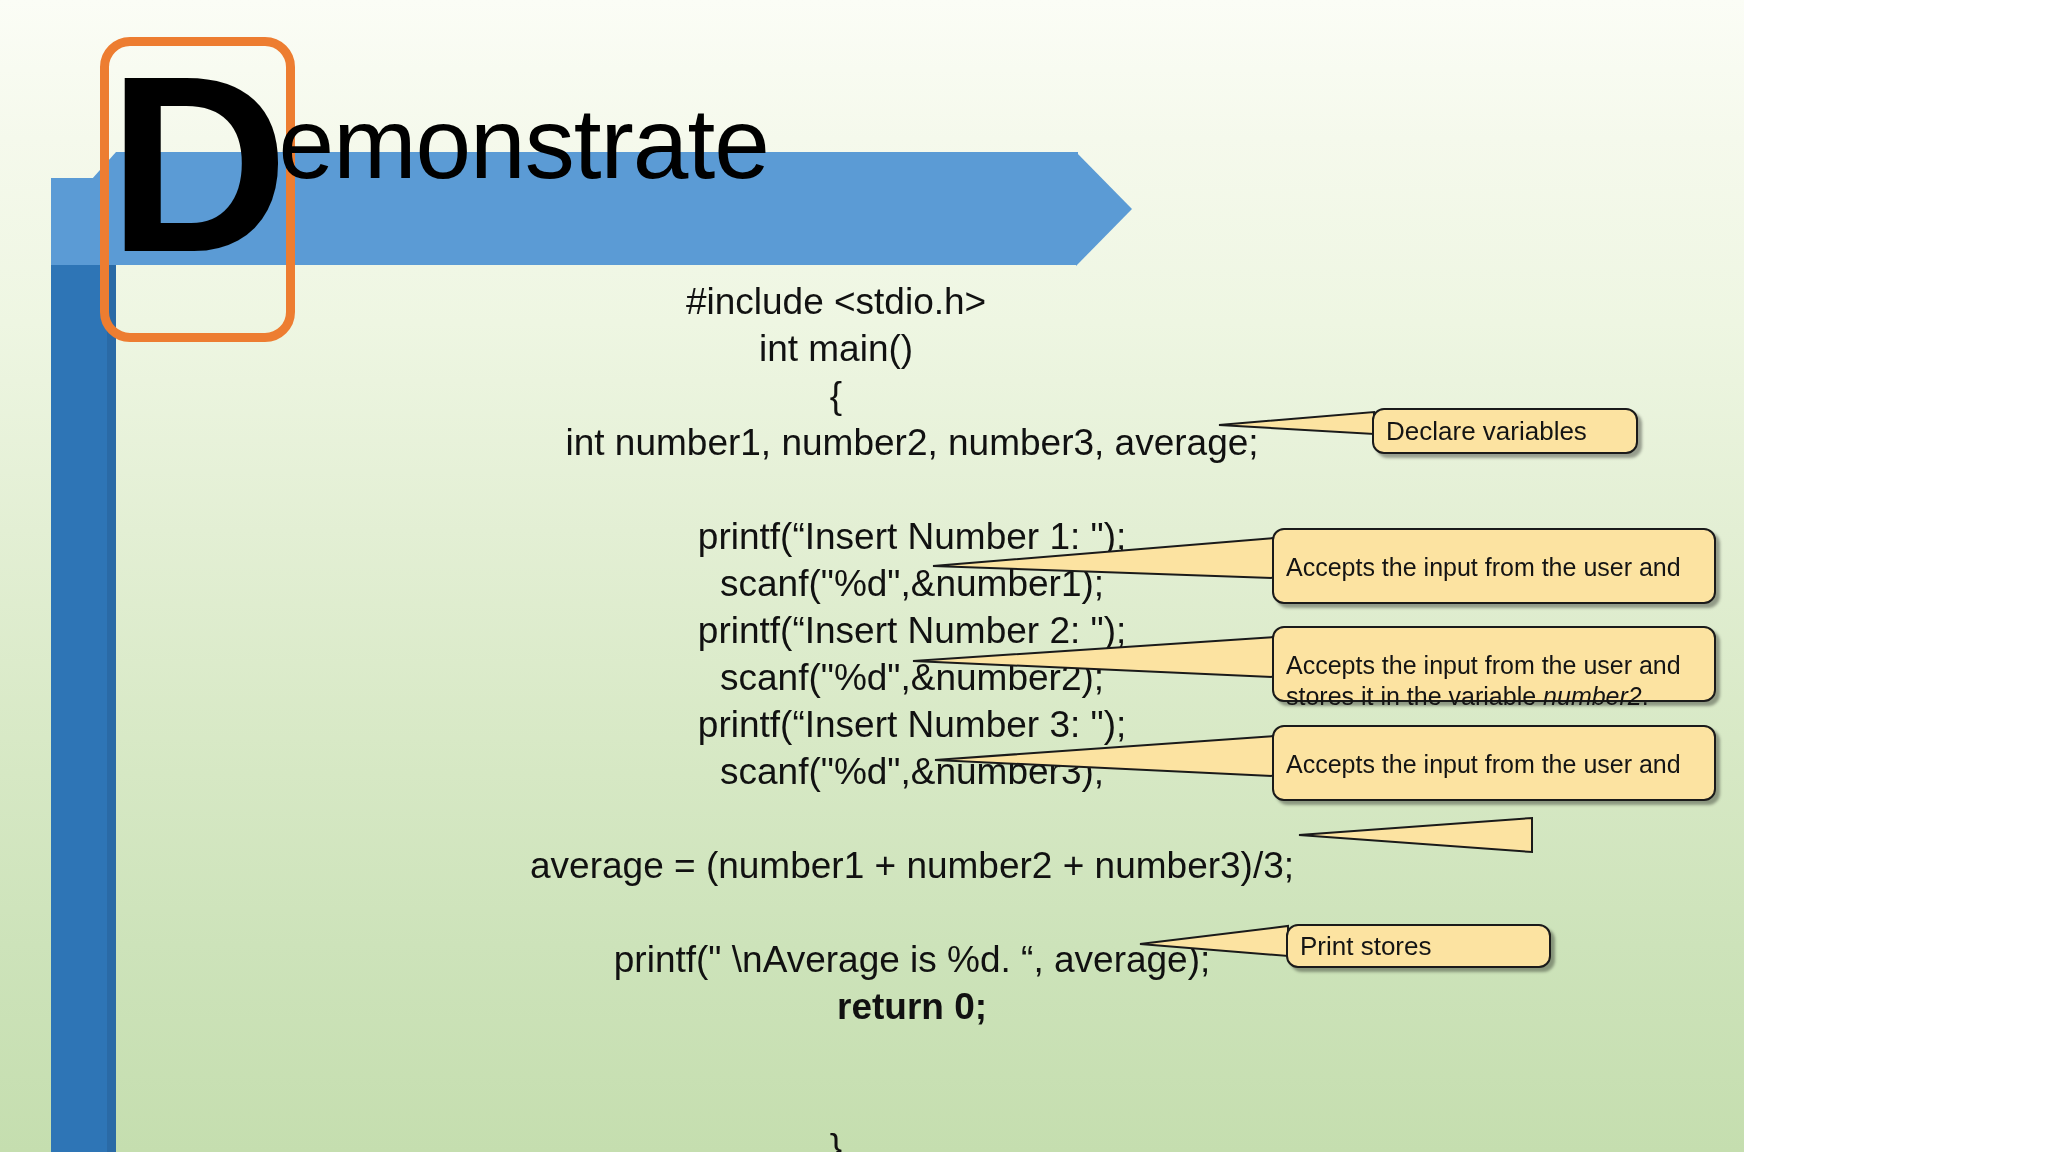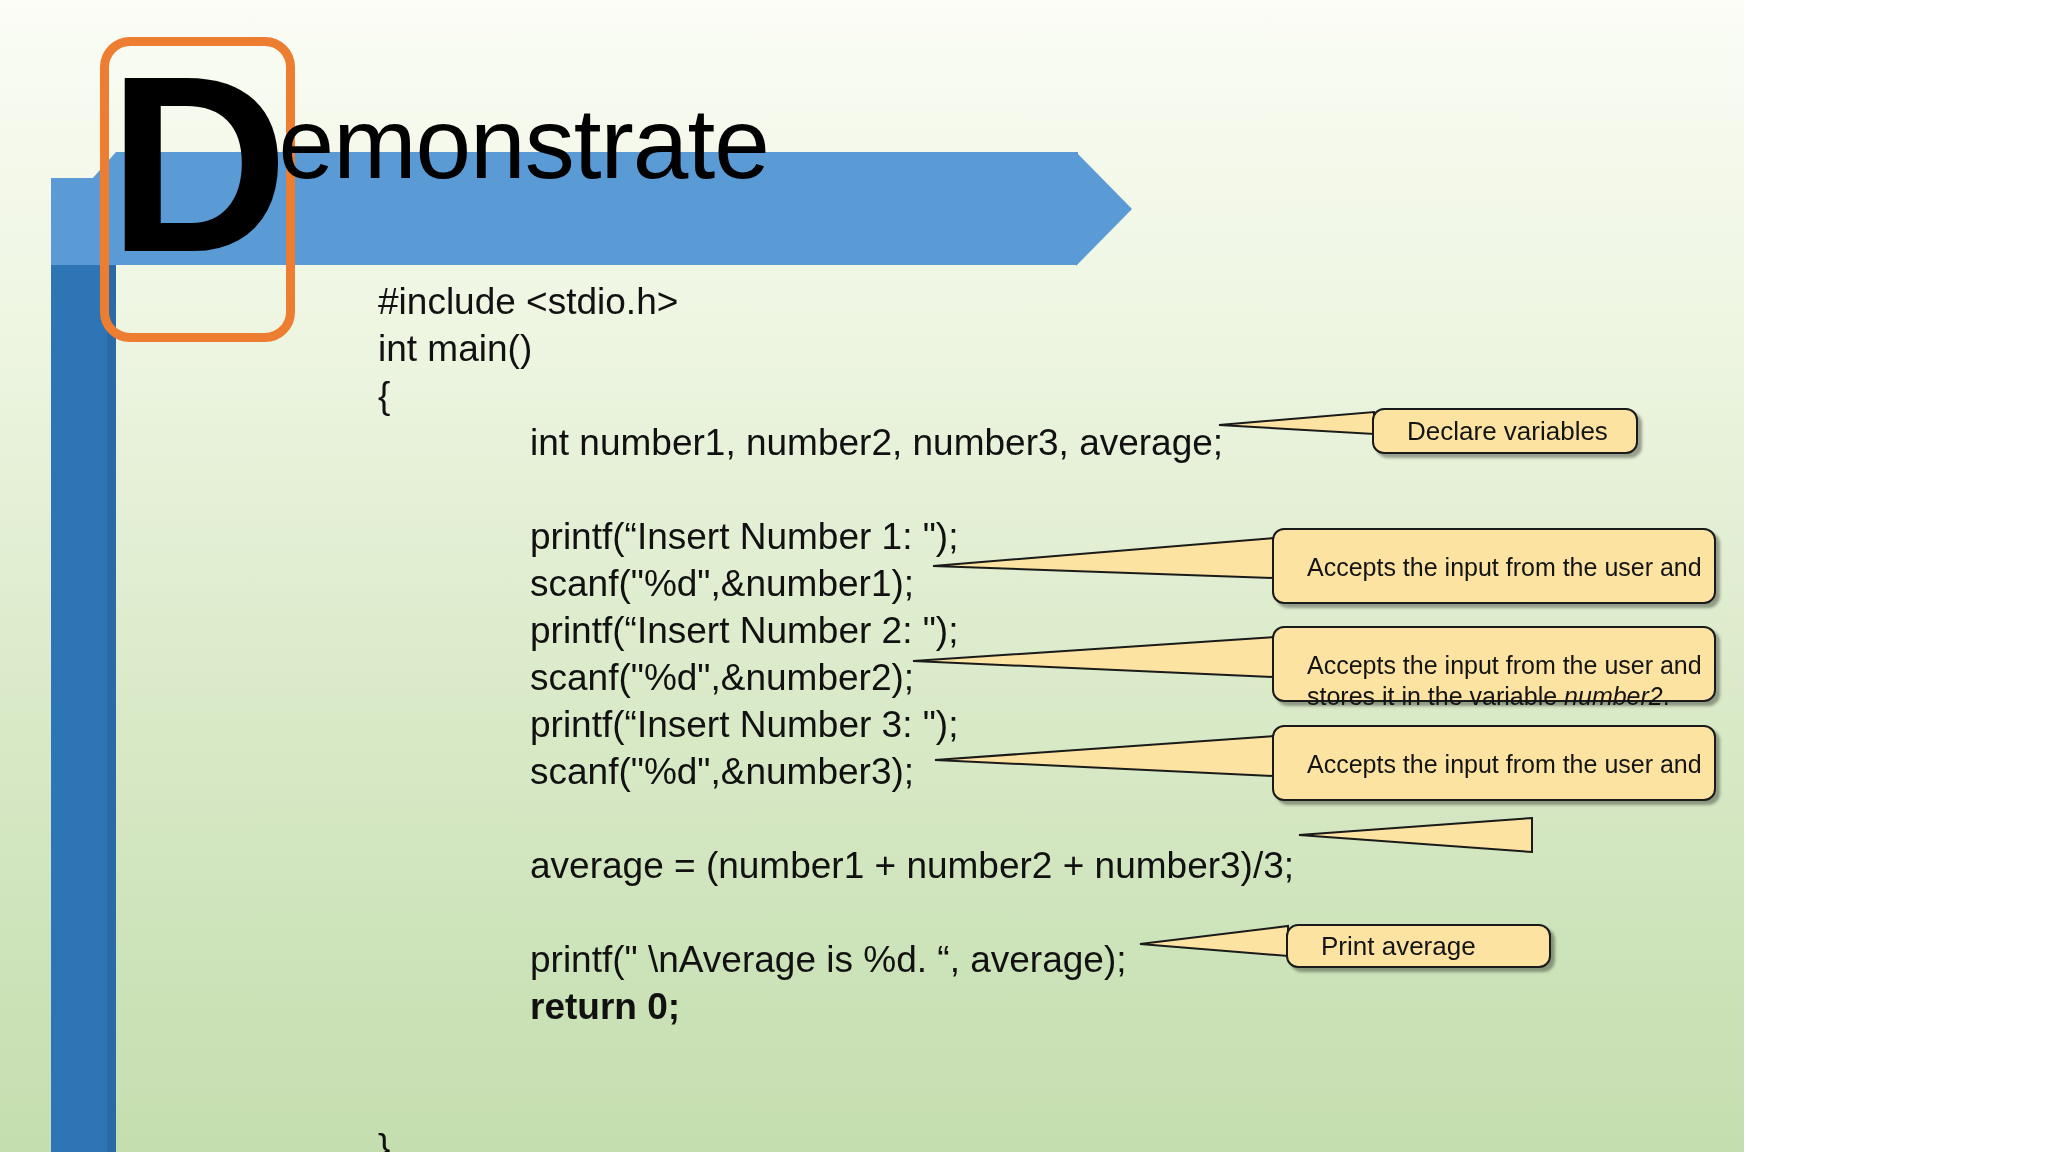--- a/index.html
+++ b/index.html
@@ -131,41 +131,40 @@
   .code {
     position: absolute;
     left: 378px;
     top: 278px;
     color: #111111;
     font-family: "Liberation Sans", sans-serif;
     font-size: 37px;
     line-height: 47px;
     white-space: pre;
   }
-  .code-line { white-space: pre; display: block; height: 47px; }
+  .code-line { white-space: pre; display: block; height: 47px; text-align: center; }
   .code-line.blank { height: 47px; }
   .code-line.bold { font-weight: bold; }
   .indent { display: inline-block; width: 152px; }
 
   
   .callout {
     position: absolute;
     box-sizing: border-box;
     background: #fce3a1;
     border: 2px solid #1a1a1a;
     border-radius: 12px;
     box-shadow: 4px 4px 3px rgba(0,0,0,0.35);
     color: #141414;
     font-family: "Liberation Sans", sans-serif;
     z-index: 6;
   }
   .callout .ctext {
     display: block;
     padding: 0 12px;
-    margin-left: 21px;
   }
   .callout.one-line {
     display: flex;
     align-items: center;
   }
   .callout.two-line {
     padding-top: 22px;
     line-height: 31px;
     font-size: 25px;
   }
@@ -231,16 +230,16 @@
     <span class="ctext">Accepts the input from the user and</span>
     <span class="ctext"><span>stores it in the variable </span><em>number2</em>.</span>
   </div>
 
   <div class="callout two-line" style="left:1272px; top:725px; width:444px; height:76px;">
     <span class="ctext">Accepts the input from the user and</span>
   </div>
 
 
   <div class="callout one-line" style="left:1286px; top:924px; width:265px; height:44px; font-size:26px;">
-    <span class="ctext">Print average</span>
+    <span class="ctext">Print stores</span>
   </div>
 
 </div>
 
 </body></html>

